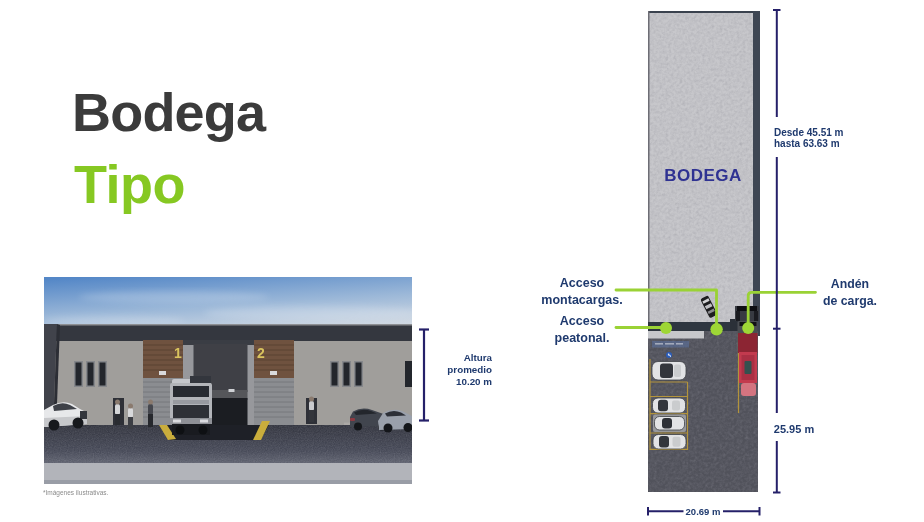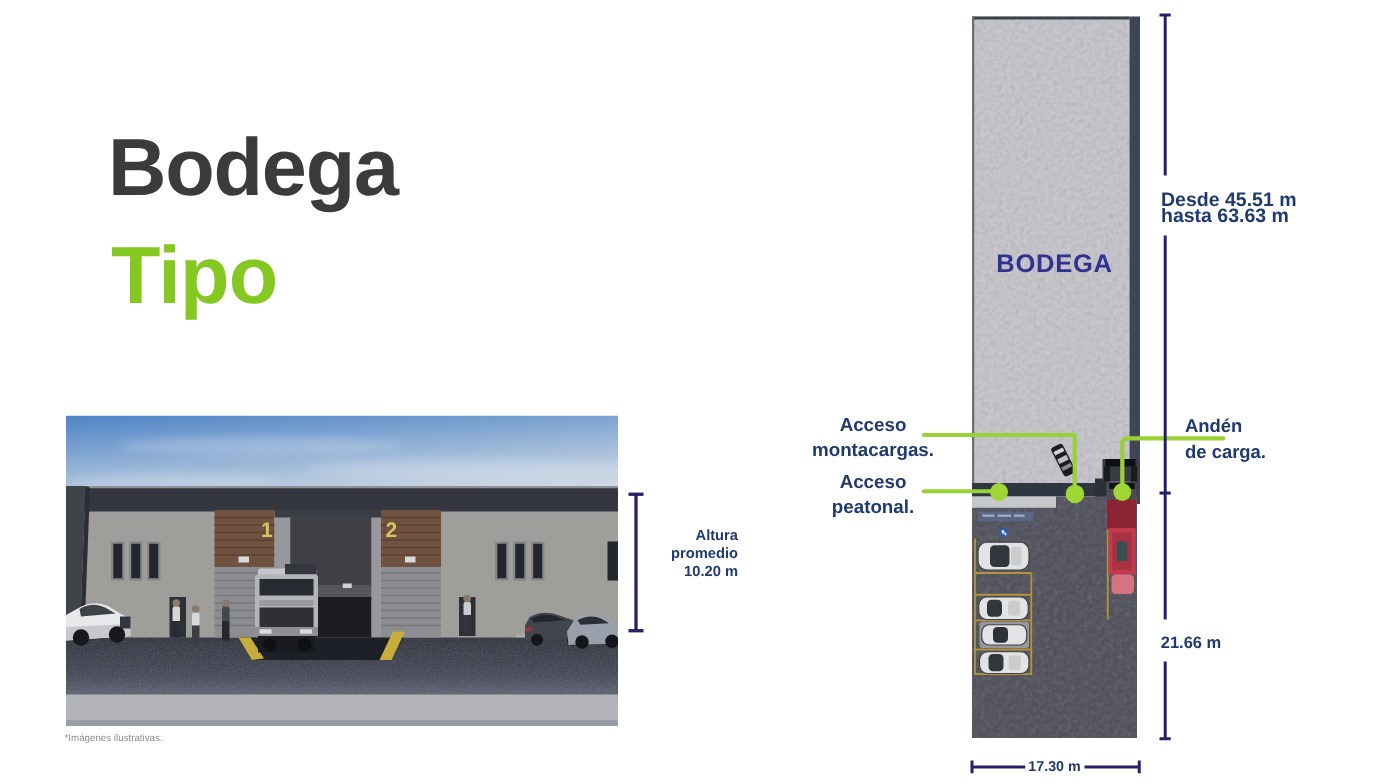--- a/index.html
+++ b/index.html
@@ -355,19 +355,19 @@
     <line x1="183" y1="511.3" x2="219.5" y2="511.3"></line>
     <line x1="219.5" y1="507" x2="219.5" y2="515.5"></line>
   </g>
 </svg>
 </div>
 
 <div class="abs navy" style="left:522px;top:275px;width:120px;text-align:center;font-size:12.5px;line-height:16.6px;">Acceso<br>montacargas.</div>
 
 <div class="abs navy" style="left:522px;top:313px;width:120px;text-align:center;font-size:12.5px;line-height:16.6px;">Acceso<br>peatonal.</div>
 
-<div class="abs navy" style="left:790px;top:276px;width:120px;text-align:left;font-size:12.3px;line-height:16.8px;">Andén<br>de carga.</div>
-
-<div class="abs navy" style="left:774px;top:127px;font-size:13px;line-height:11.3px;">Desde 45.51 m<br>hasta 63.63 m</div>
-
-<div class="abs navy" style="left:764px;top:423px;width:60px;text-align:center;font-size:11px;">21.66 m</div>
-
-<div class="abs navy" style="left:673px;top:505.5px;width:60px;text-align:center;font-size:9.5px;">17.30 m</div>
+<div class="abs navy" style="left:790px;top:276px;width:120px;text-align:center;font-size:12.3px;line-height:16.8px;">Andén<br>de carga.</div>
+
+<div class="abs navy" style="left:774px;top:127px;font-size:10px;line-height:11.3px;">Desde 45.51 m<br>hasta 63.63 m</div>
+
+<div class="abs navy" style="left:764px;top:423px;width:60px;text-align:center;font-size:11px;">25.95 m</div>
+
+<div class="abs navy" style="left:673px;top:505.5px;width:60px;text-align:center;font-size:9.5px;">20.69 m</div>
 
 </body></html>

